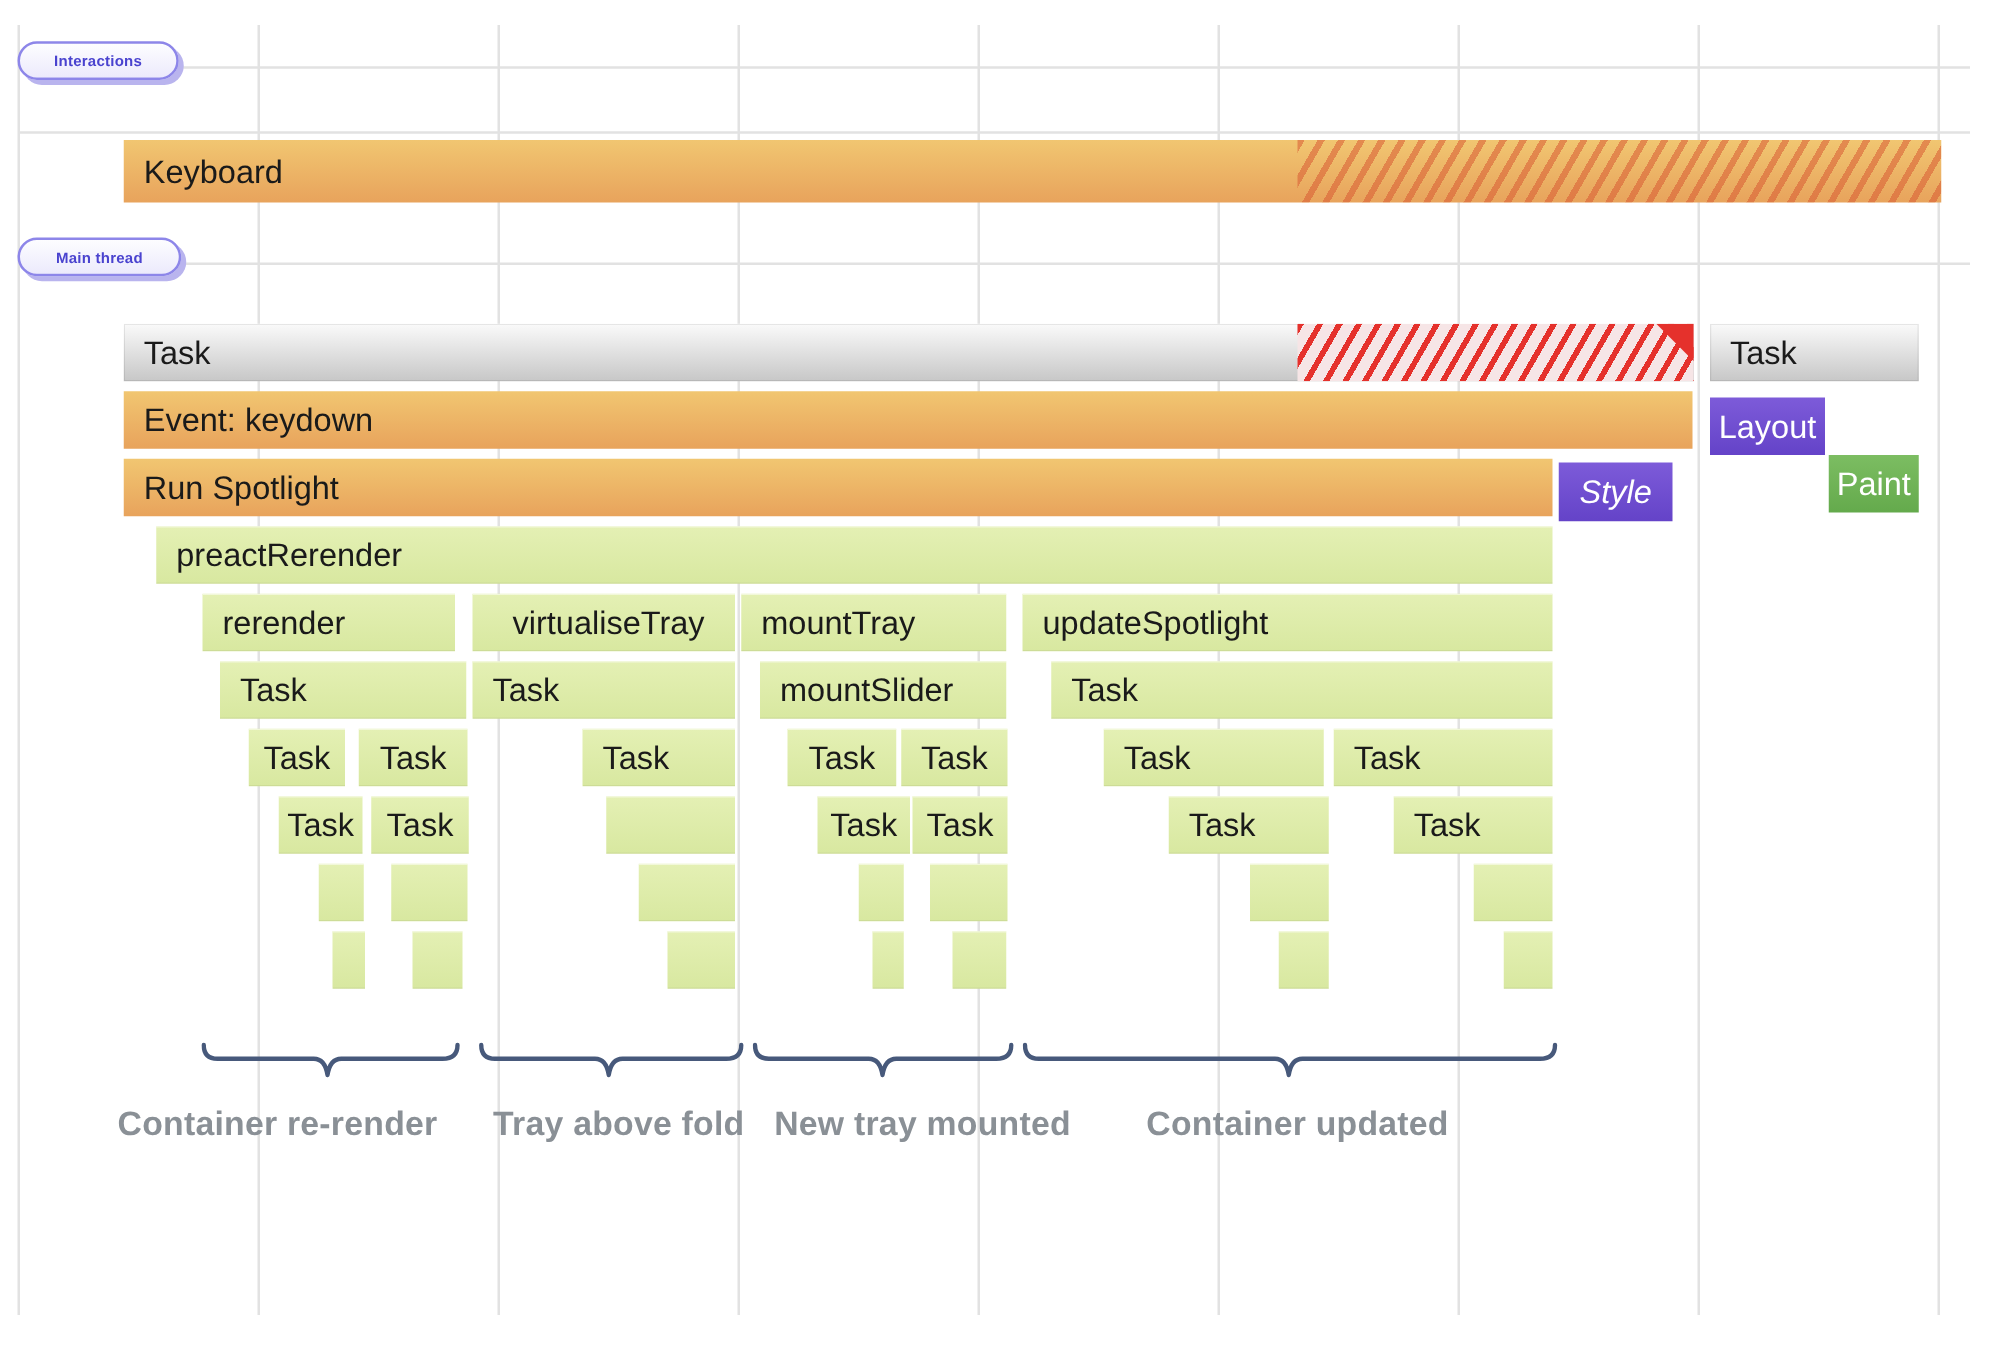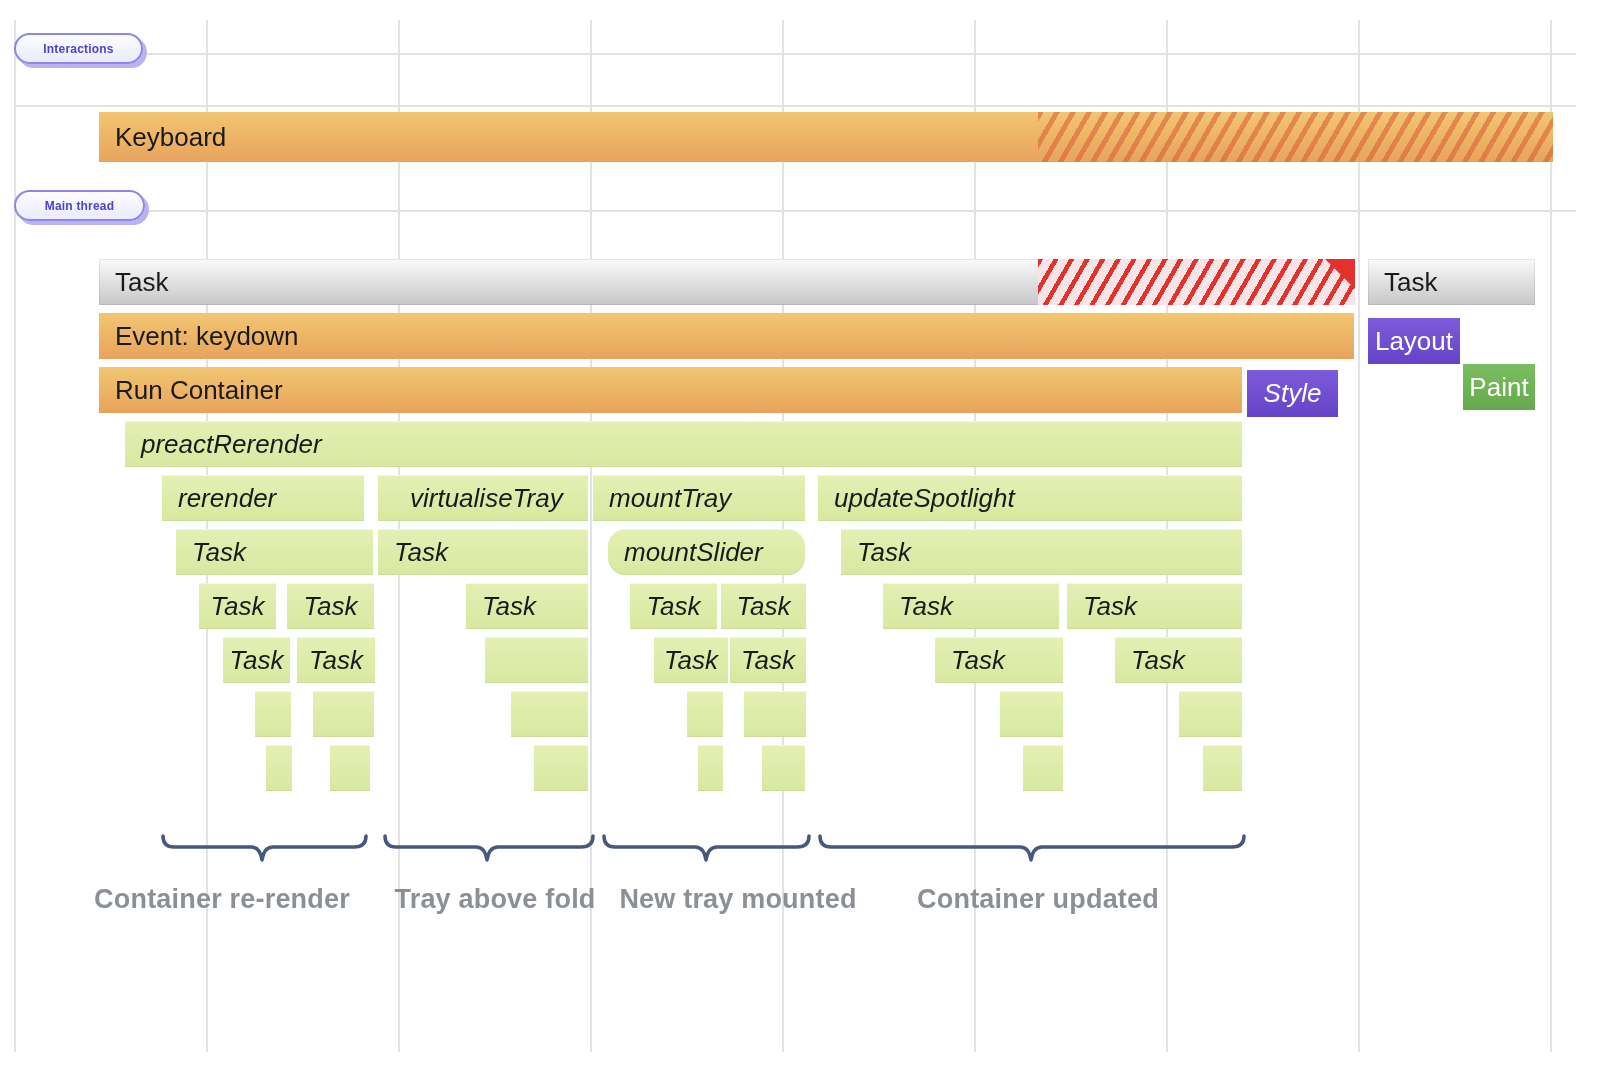--- a/index.html
+++ b/index.html
@@ -18,21 +18,21 @@
     letter-spacing:.2px;
   }
   .bar{
     position:absolute;box-sizing:border-box;white-space:nowrap;overflow:hidden;
     font-size:26px;color:#1a1a1a;z-index:3;
   }
   .bar.pad{padding-left:16px;}
   .bar.center{text-align:center;}
   .bar.orange{background:linear-gradient(180deg,#f1c671 0%,#e8a35c 100%);}
   .bar.gray{background:linear-gradient(180deg,#fafafa 0%,#c7c7c7 100%);box-shadow:inset 0 0 0 1px rgba(0,0,0,0.08);}
-  .bar.green{background:linear-gradient(180deg,#e4f0b4 0%,#d8e8a0 100%);box-shadow:inset 0 1px 0 rgba(255,255,255,.5), inset 0 -1px 0 rgba(0,0,0,.05);font-style:italic;}
+  .bar.green{background:linear-gradient(180deg,#e4f0b4 0%,#d8e8a0 100%);box-shadow:inset 0 1px 0 rgba(255,255,255,.5), inset 0 -1px 0 rgba(0,0,0,.05);}
   .bar.purple{background:linear-gradient(180deg,#7d5bd9 0%,#6443c8 100%);color:#fff;}
   .bar.paint{background:linear-gradient(180deg,#7cbd62 0%,#64aa4c 100%);color:#fff;margin-top:46px;}
   .hatch{position:absolute;top:0;bottom:0;z-index:1;}
   .hatch.orange-h{background:repeating-linear-gradient(120deg,rgba(216,90,51,0.55) 0 5px,transparent 5px 14px);}
   .hatch.red-h{background-color:#f6e5e6;background-image:repeating-linear-gradient(120deg,#e5312c 0 4.5px,transparent 4.5px 13.5px);}
   .corner{position:absolute;top:0;right:0;width:0;height:0;z-index:2;
     border-top:30px solid #e5312c;border-left:30px solid transparent;}
   .brace{position:absolute;z-index:4;}
   .brace path{stroke:#47597b;stroke-width:3.5;fill:none;stroke-linecap:round;stroke-linejoin:round;}
   .brace-label{
@@ -66,30 +66,30 @@
     <span>Main thread</span>
   </div>
 
   <div id="bars">
       <div class="bar orange pad" style="left: 99px; top: 112px; width: 1454px; height: 50px; line-height: 50px;">Keyboard<div class="hatch orange-h" style="left: 939px; width: 515px;"></div></div>
       <div class="bar gray pad" style="left: 99px; top: 259px; width: 1256px; height: 46px; line-height: 46px;">Task<div class="hatch red-h" style="left: 939px; width: 317px;"></div><div class="corner"></div></div>
       <div class="bar gray pad" style="left: 1368px; top: 259px; width: 167px; height: 46px; line-height: 46px;">Task</div>
       <div class="bar orange pad" style="left: 99px; top: 313px; width: 1255px; height: 46px; line-height: 46px;">Event: keydown</div>
       <div class="bar purple center" style="left: 1368px; top: 318px; width: 92px; height: 46px; line-height: 46px;">Layout</div>
       <div class="bar paint center" style="left: 1463px; top: 318px; width: 72px; height: 46px; line-height: 46px;">Paint</div>
-      <div class="bar orange pad" style="left: 99px; top: 367px; width: 1143px; height: 46px; line-height: 46px;">Run Container</div>
+      <div class="bar orange pad" style="left: 99px; top: 367px; width: 1143px; height: 46px; line-height: 46px;">Run Spotlight</div>
       <div class="bar purple center" style="left: 1247px; top: 370px; width: 91px; height: 47px; line-height: 47px; font-style: italic;">Style</div>
       <div class="bar green pad" style="left: 125px; top: 421px; width: 1117px; height: 46px; line-height: 46px;">preactRerender</div>
       <div class="bar green pad" style="left: 162px; top: 475px; width: 202px; height: 46px; line-height: 46px;">rerender</div>
       <div class="bar green pad" style="left: 378px; top: 475px; width: 210px; height: 46px; line-height: 46px; padding-left: 32px;">virtualiseTray</div>
       <div class="bar green pad" style="left: 593px; top: 475px; width: 212px; height: 46px; line-height: 46px;">mountTray</div>
       <div class="bar green pad" style="left: 818px; top: 475px; width: 424px; height: 46px; line-height: 46px;">updateSpotlight</div>
       <div class="bar green pad" style="left: 176px; top: 529px; width: 197px; height: 46px; line-height: 46px;">Task</div>
       <div class="bar green pad" style="left: 378px; top: 529px; width: 210px; height: 46px; line-height: 46px;">Task</div>
-      <div class="bar green pad" style="left: 608px; top: 529px; width: 197px; height: 46px; line-height: 46px; border-radius: 17px;">mountSlider</div>
+      <div class="bar green pad" style="left: 608px; top: 529px; width: 197px; height: 46px; line-height: 46px;">mountSlider</div>
       <div class="bar green pad" style="left: 841px; top: 529px; width: 401px; height: 46px; line-height: 46px;">Task</div>
       <div class="bar green center" style="left: 199px; top: 583px; width: 77px; height: 46px; line-height: 46px;">Task</div>
       <div class="bar green center" style="left: 287px; top: 583px; width: 87px; height: 46px; line-height: 46px;">Task</div>
       <div class="bar green pad" style="left: 466px; top: 583px; width: 122px; height: 46px; line-height: 46px;">Task</div>
       <div class="bar green center" style="left: 630px; top: 583px; width: 87px; height: 46px; line-height: 46px;">Task</div>
       <div class="bar green center" style="left: 721px; top: 583px; width: 85px; height: 46px; line-height: 46px;">Task</div>
       <div class="bar green pad" style="left: 883px; top: 583px; width: 176px; height: 46px; line-height: 46px;">Task</div>
       <div class="bar green pad" style="left: 1067px; top: 583px; width: 175px; height: 46px; line-height: 46px;">Task</div>
       <div class="bar green center" style="left: 223px; top: 637px; width: 67px; height: 46px; line-height: 46px;">Task</div>
       <div class="bar green center" style="left: 297px; top: 637px; width: 78px; height: 46px; line-height: 46px;">Task</div>

